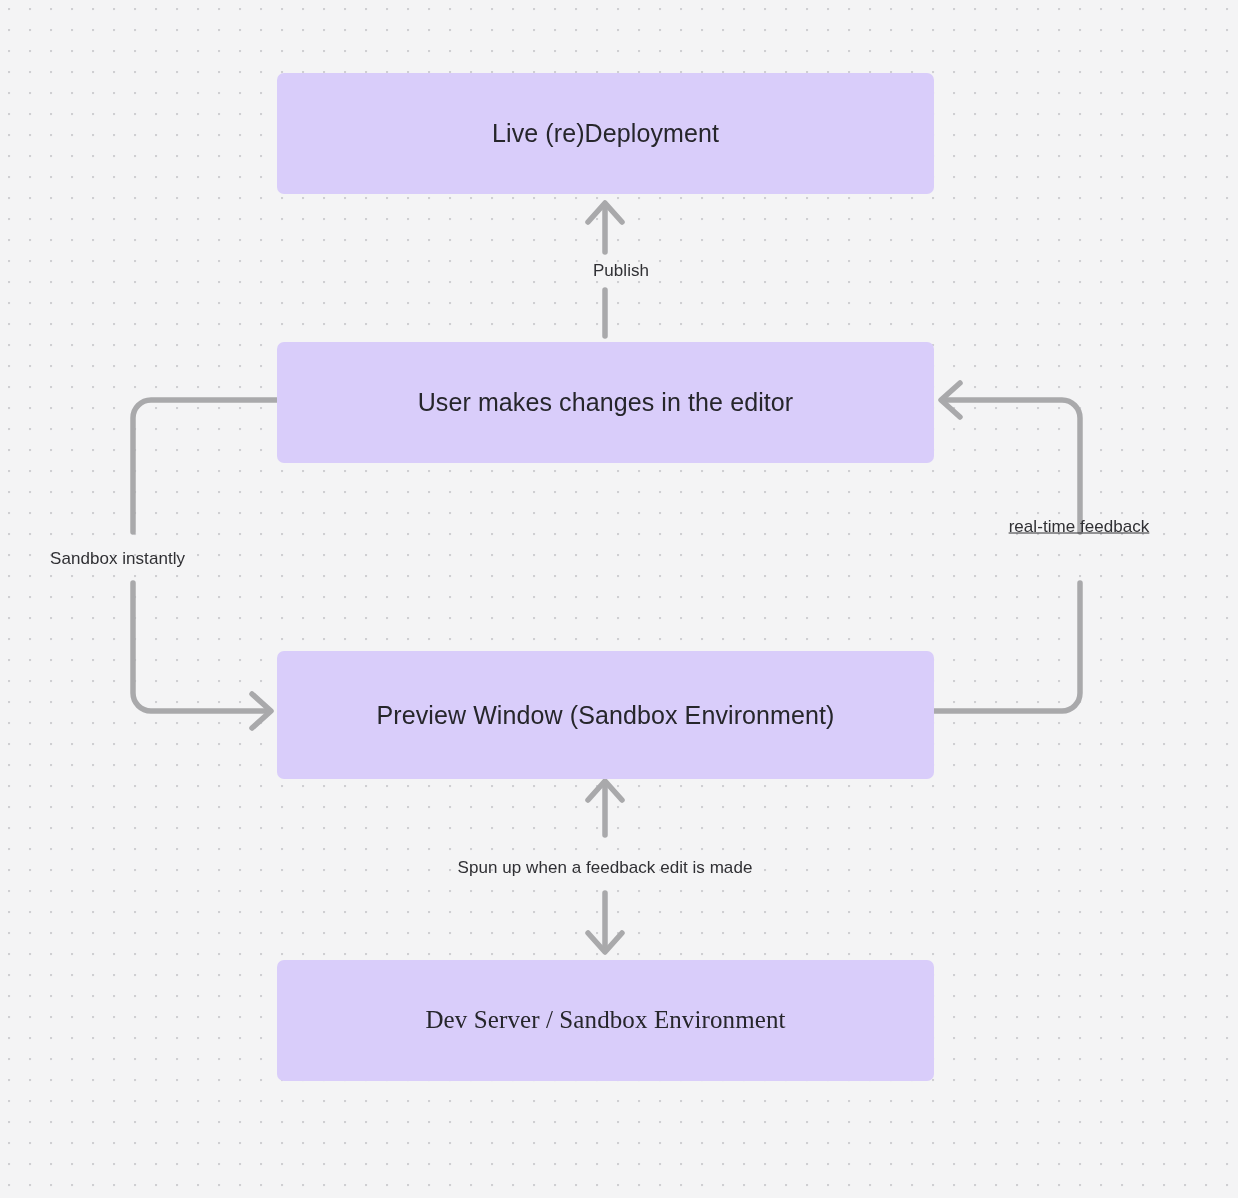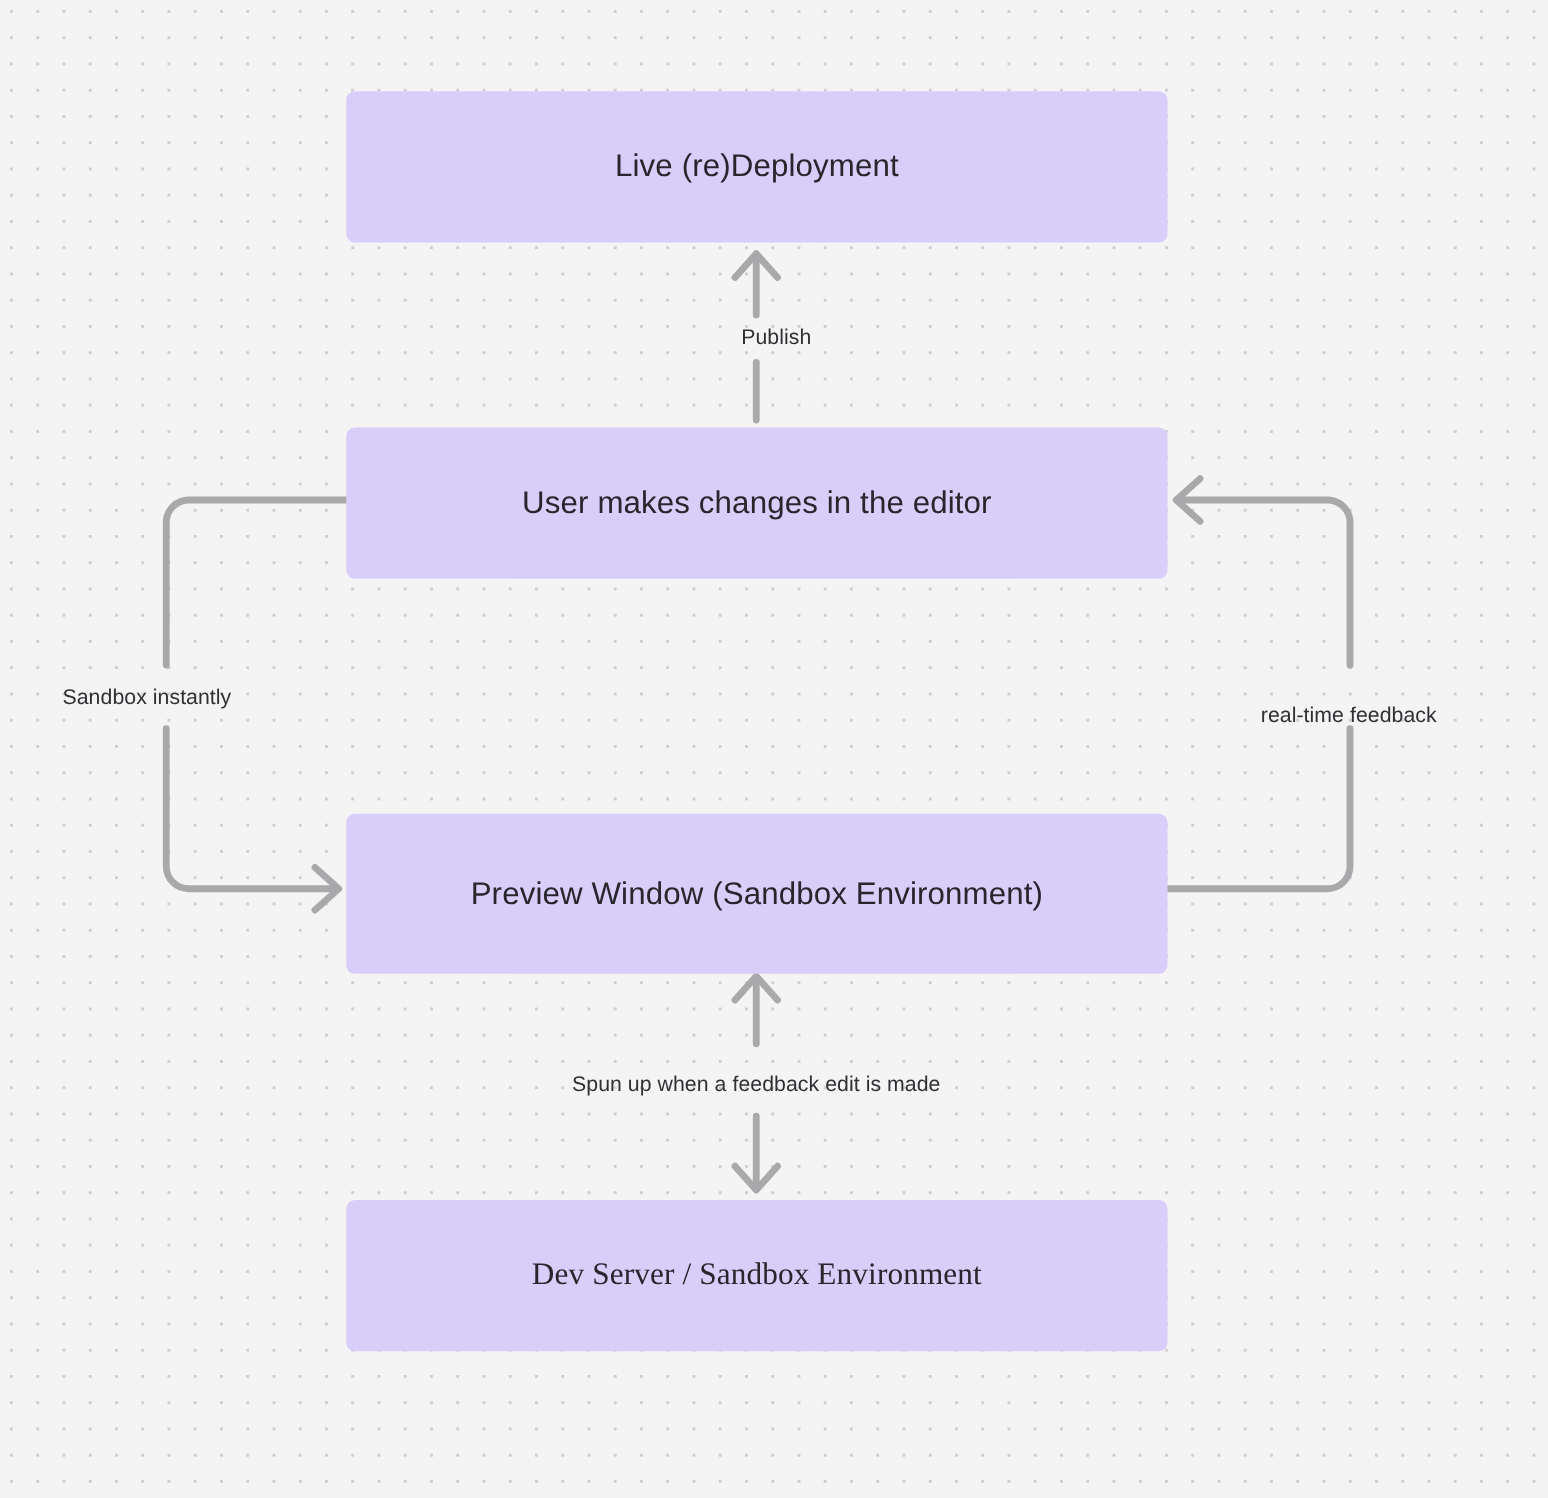--- a/index.html
+++ b/index.html
@@ -116,17 +116,17 @@
   </div>
 
   <div class="node" style="left:277px; top:960px; width:657px; height:121px;font-family:Liberation Serif, serif;">
     <span class="node-label">Dev Server / Sandbox Environment</span>
   </div>
 
   <div class="edge-label center" style="left:589px; top:270px;margin-left:32px;">Publish</div>
 
   <div class="edge-label left-anchor" style="left:50px; top:558px;">Sandbox instantly</div>
 
-  <div class="edge-label center" style="left:1079px; top:572px;">real-time feedback</div>
+  <div class="edge-label center" style="left:1079px; top:526px;text-decoration:underline;">real-time feedback</div>
 
   <div class="edge-label center" style="left:605px; top:867px;">Spun up when a feedback edit is made</div>
 
 </div>
 
 </body></html>

